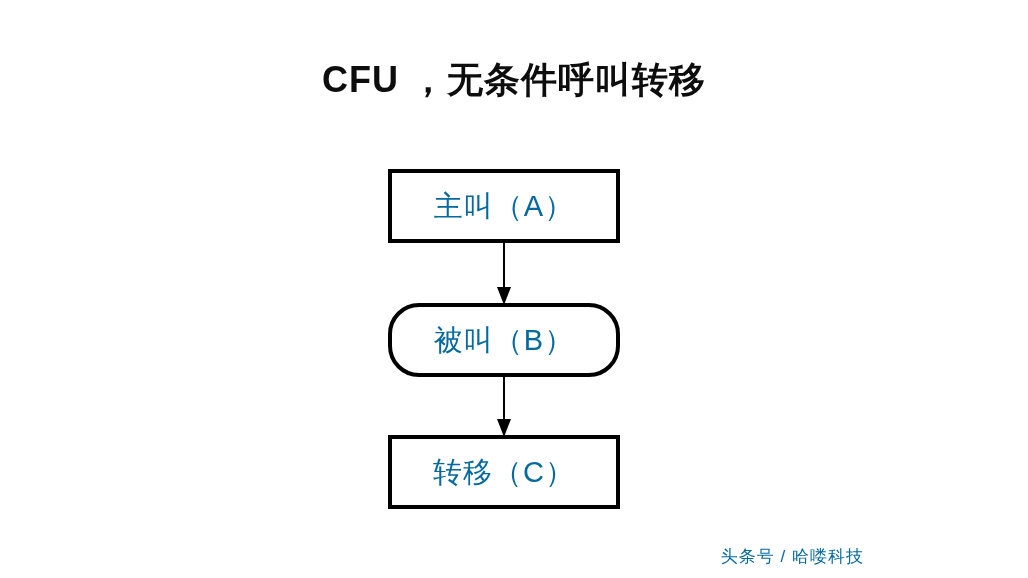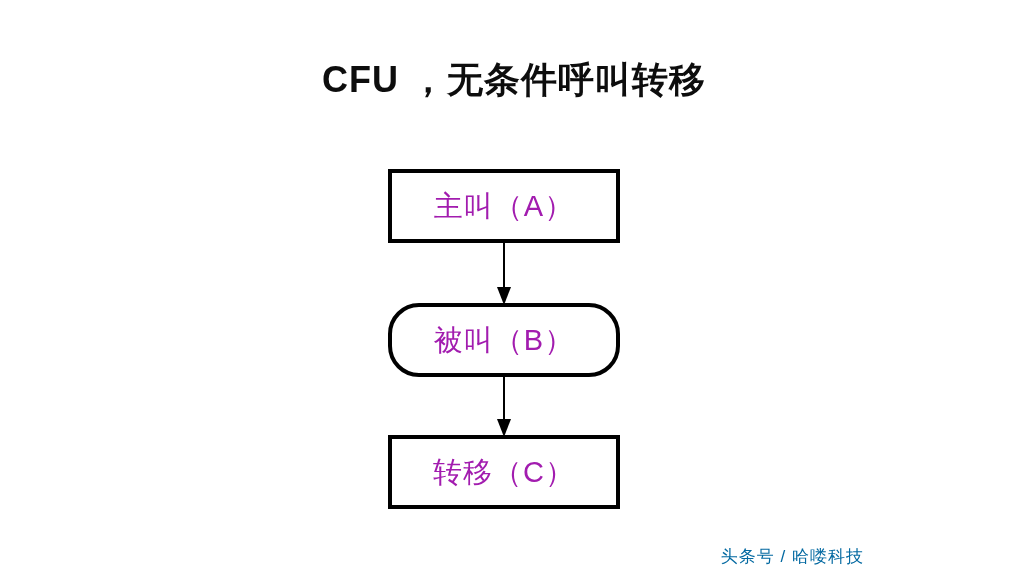--- a/index.html
+++ b/index.html
@@ -50,21 +50,21 @@
     box-sizing: border-box;
     border: 4px solid #000000;
     background: #ffffff;
     display: flex;
     align-items: center;
     justify-content: center;
   }
   .node-label {
     font-size: 29px;
     font-weight: normal;
-    color: #a21caf;
+    color: #0369a1;
     letter-spacing: 1px;
     line-height: 1;
     white-space: pre;
   }
 
   #node-0 { top: 0px; }
   #node-1 { top: 134px; border-radius: 31px; }
   #node-2 { top: 266px; }
 
   .connector {

